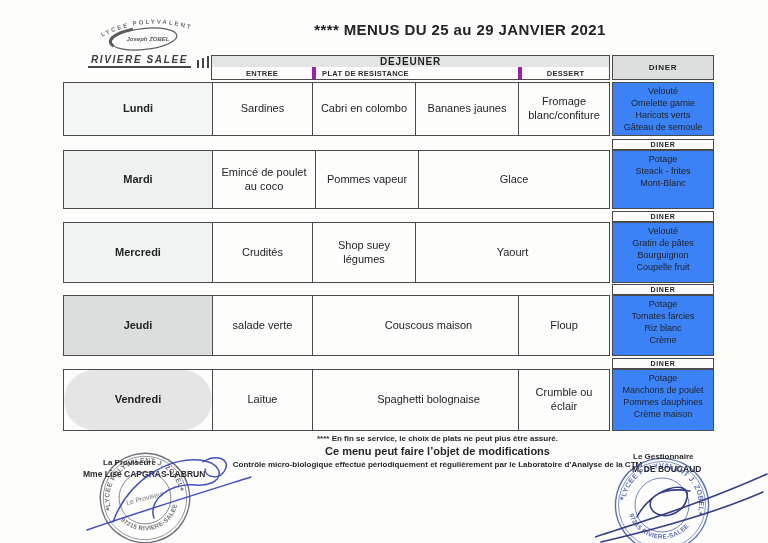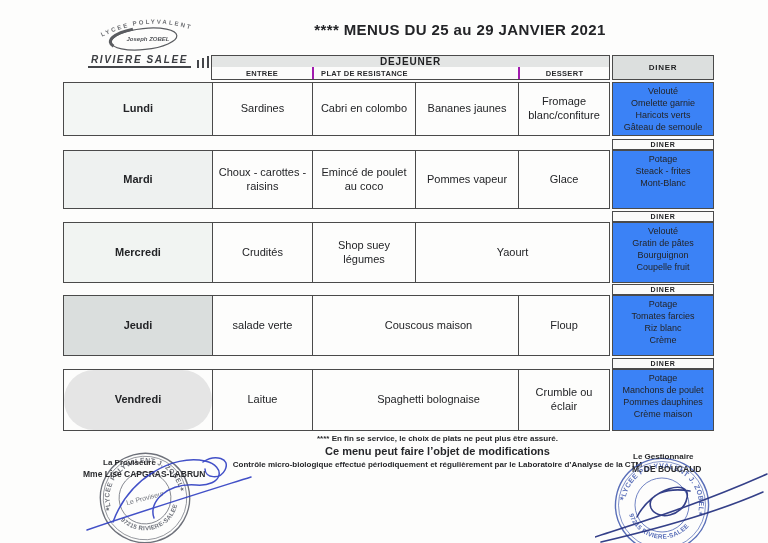--- a/index.html
+++ b/index.html
@@ -35,21 +35,21 @@
     display:flex; align-items:center; justify-content:center;
     font-size:10px; font-weight:bold; letter-spacing:0.8px;
   }
   .subheads {
     position:absolute; left:211px; top:67px; width:399px; height:13px;
     border:1px solid #4a4a4a; border-top:none; display:flex; background:#fcfcfb;
   }
   .subheads .sh {
     display:flex; align-items:center; justify-content:center;
     font-size:7.5px; font-weight:bold; letter-spacing:0.3px; color:#2a2b2e;
-    border-left:2px solid #a21caf;
+    border-left:4px solid #a21caf;
   }
   .subheads .sh:first-child { border-left:none; }
   .sh.c0{ width:100px; } .sh.c1{ width:103px; } .sh.c2{ width:103px;margin-top:41px; } .sh.c3{ flex:1; }
 
   .diner-head {
     position:absolute; left:612px; top:55px; width:102px; height:25px;
     background:#dcdfde; border:1px solid #4a4a4a;
     display:flex; align-items:center; justify-content:center;
     font-size:8px; font-weight:bold; letter-spacing:0.7px;
   }
@@ -161,21 +161,20 @@
   <div class="diner-box d0">
     <div>Velouté</div>
     <div>Omelette garnie</div>
     <div>Haricots verts</div>
     <div>Gâteau de semoule</div>
   </div>
 
   <div class="diner-strip s1">DINER</div>
   <div class="menu-row r1">
     <div class="cell day shade1">Mardi</div>
-    <div class="cell entr">Choux - carottes - raisins</div>
     <div class="cell plat">Emincé de poulet au coco</div>
     <div class="cell acc">Pommes vapeur</div>
     <div class="cell des">Glace</div>
   </div>
   <div class="diner-box d1">
     <div>Potage</div>
     <div>Steack - frites</div>
     <div>Mont-Blanc</div>
   </div>
 

